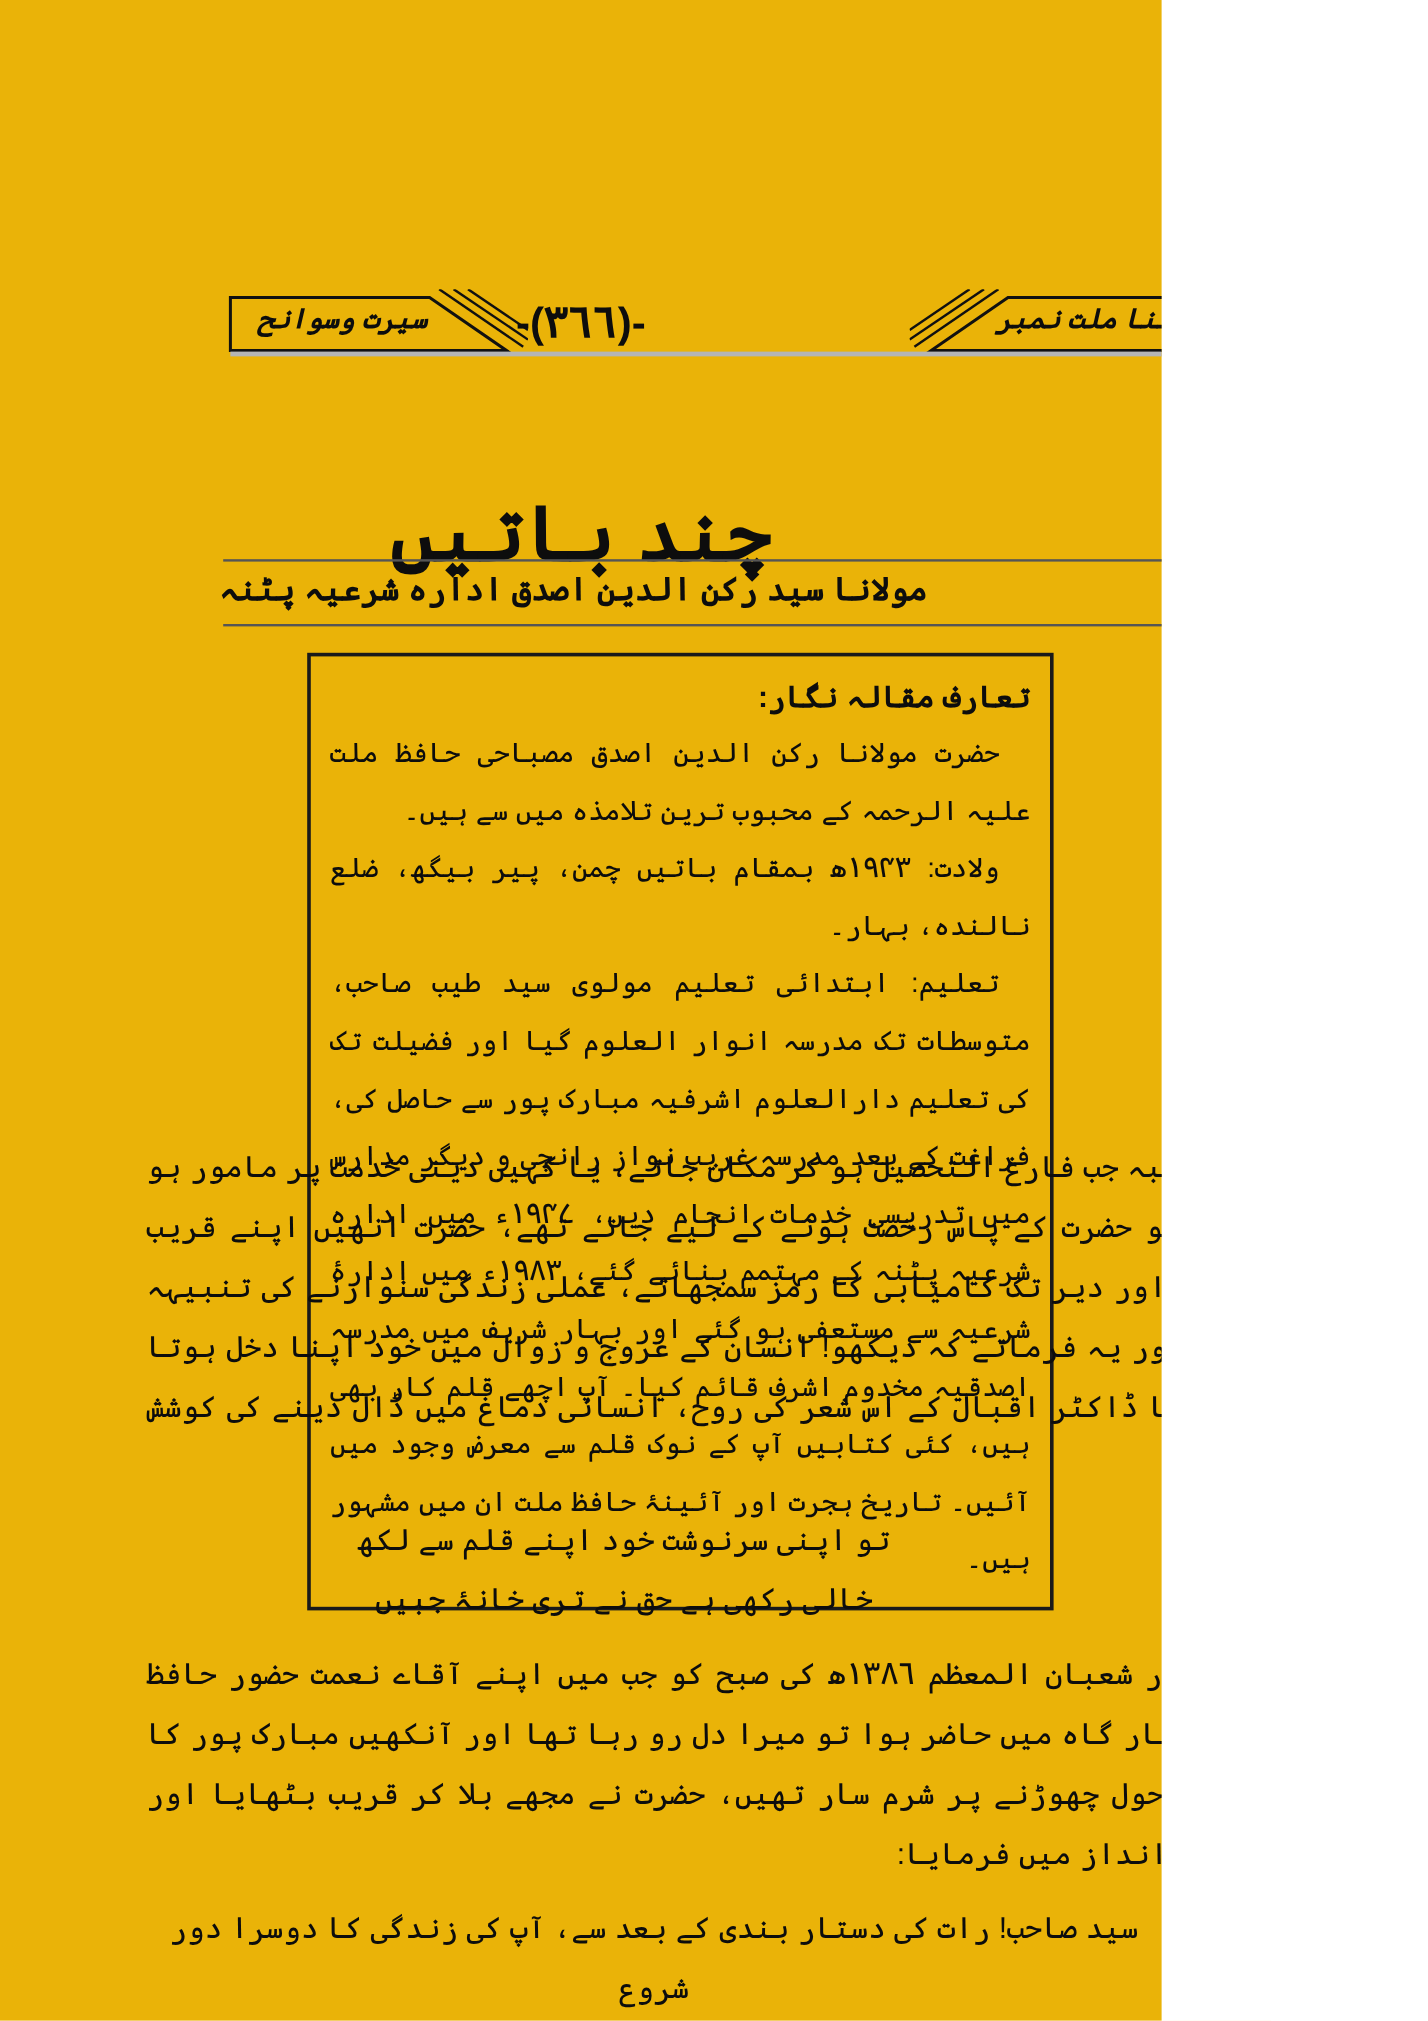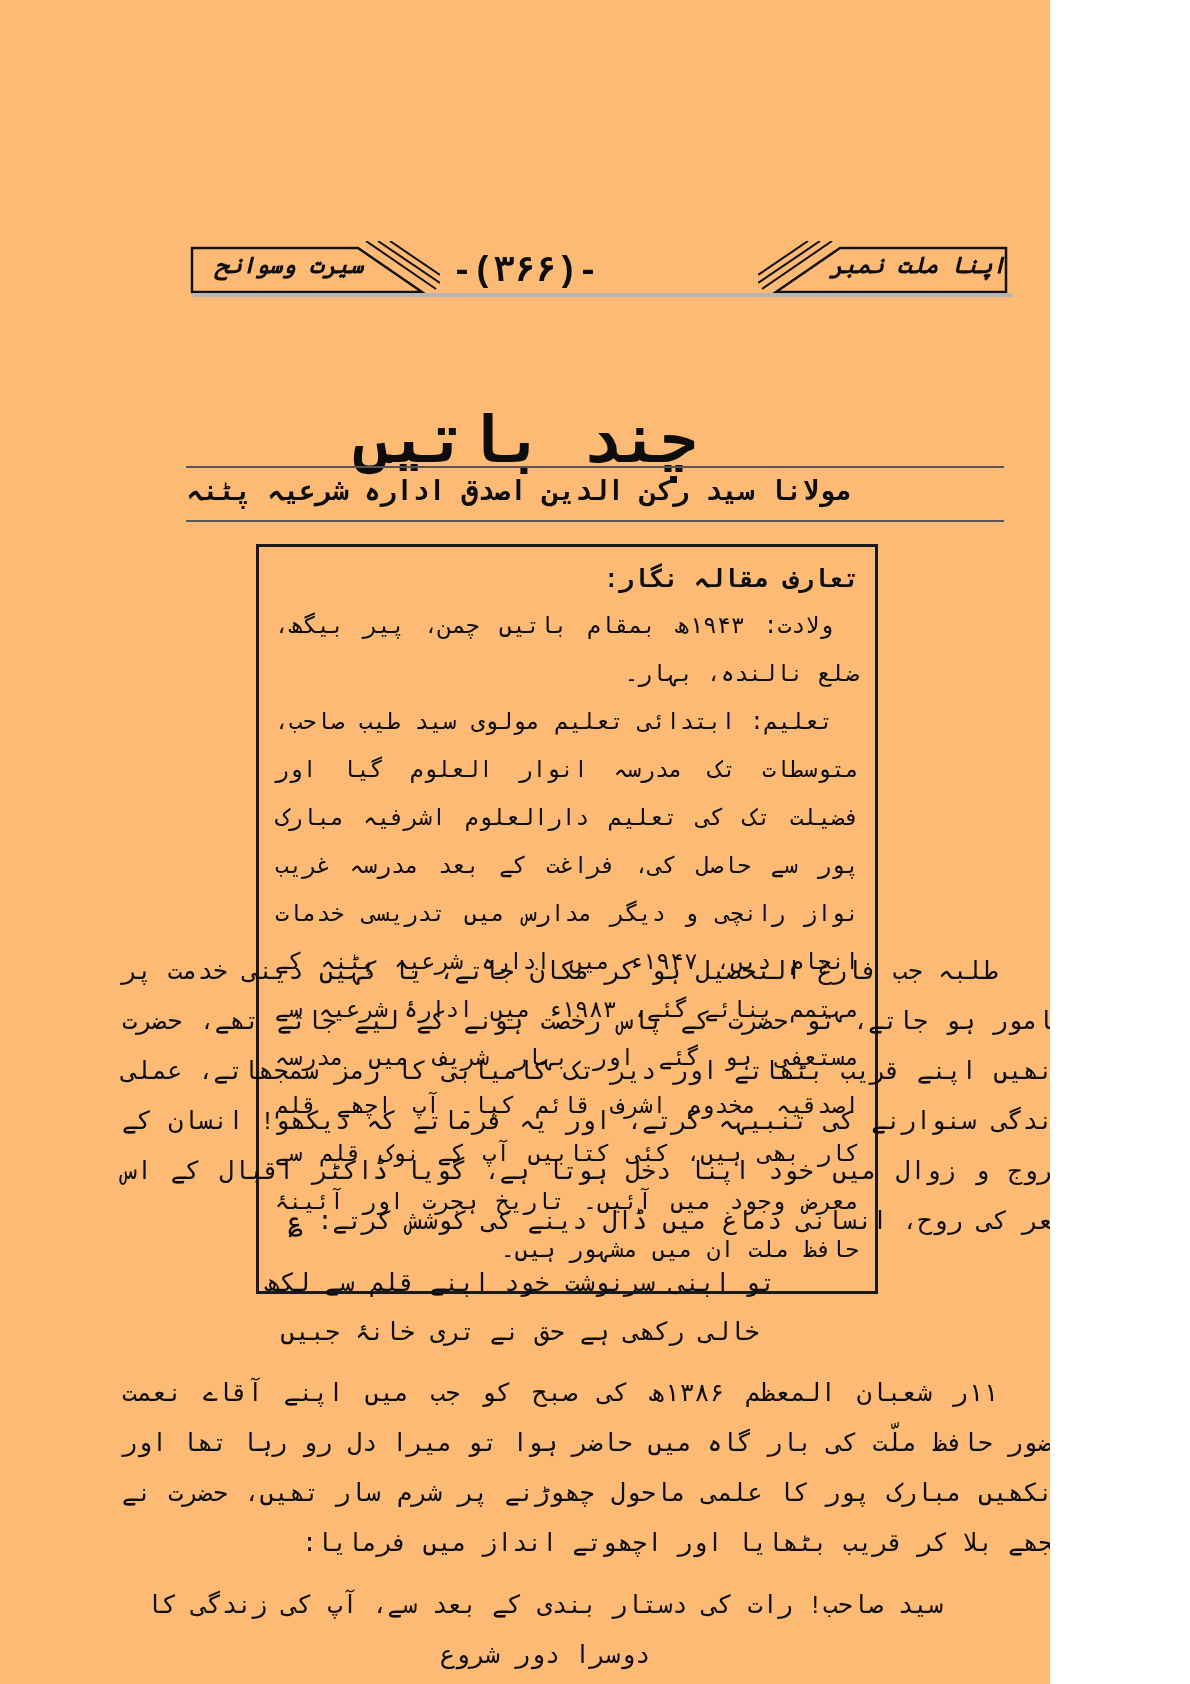--- a/index.html
+++ b/index.html
@@ -1,22 +1,22 @@
 <!DOCTYPE html>
 <html lang="ur"><head>
 <meta charset="utf-8">
 <style>
   html, body { margin: 0; padding: 0; background: #ffffff; }
   .page {
     position: relative;
-    width: 1050px;
+    width: 968px;
     height: 1684px;
-    background: #fdba74;
+    background: #eab308;
     overflow: hidden;
-    font-family: Liberation Mono, monospace;
+    font-family: Liberation Sans, sans-serif;
     color: #0d0d0d;
   }
   
   .orn { position: absolute; top: 241px; }
   .orn svg { display: block; }
   .orn-left  { left: 190px; }
   .orn-right { left: 758px; }
   .hdr-label {
     position: absolute;
     direction: rtl;
@@ -110,20 +110,21 @@
 
   <div class="hdr-shadow"></div>
 
   <h1 class="doc-title">چند باتیں</h1>
   <div class="rule rule-1"></div>
   <div class="byline">مولانا سید رکن الدین اصدق ادارہ شرعیہ پٹنہ</div>
   <div class="rule rule-2"></div>
 
   <div class="intro-box">
     <p class="intro-heading">تعارف مقالہ نگار:</p>
+    <p class="intro-para">حضرت مولانا رکن الدین اصدق مصباحی حافظ ملت علیہ الرحمہ کے محبوب ترین تلامذہ میں سے ہیں۔</p>
     <p class="intro-para">ولادت: ۱۹۴۳ھ بمقام باتیں چمن، پیر بیگھ، ضلع نالندہ، بہار۔</p>
     <p class="intro-para">تعلیم: ابتدائی تعلیم مولوی سید طیب صاحب، متوسطات تک مدرسہ انوار العلوم گیا اور فضیلت تک کی تعلیم دارالعلوم اشرفیہ مبارک پور سے حاصل کی، فراغت کے بعد مدرسہ غریب نواز رانچی و دیگر مدارس میں تدریسی خدمات انجام دیں، ۱۹۴۷ء میں ادارہ شرعیہ پٹنہ کے مہتمم بنائے گئے، ۱۹۸۳ء میں ادارۂ شرعیہ سے مستعفی ہو گئے اور بہار شریف میں مدرسہ اصدقیہ مخدوم اشرف قائم کیا۔ آپ اچھے قلم کار بھی ہیں، کئی کتابیں آپ کے نوک قلم سے معرض وجود میں آئیں۔ تاریخ ہجرت اور آئینۂ حافظ ملت ان میں مشہور ہیں۔</p>
   </div>
 
   <div class="body-text">
     <p class="body-para">طلبہ جب فارغ التحصیل ہو کر مکان جاتے، یا کہیں دینی خدمت پر مامور ہو جاتے، تو حضرت کے پاس رخصت ہونے کے لیے جاتے تھے، حضرت انھیں اپنے قریب بٹھاتے اور دیر تک کامیابی کا رمز سمجھاتے، عملی زندگی سنوارنے کی تنبیہہ کرتے، اور یہ فرماتے کہ دیکھو! انسان کے عروج و زوال میں خود اپنا دخل ہوتا ہے، گویا ڈاکٹر اقبال کے اس شعر کی روح، انسانی دماغ میں ڈال دینے کی کوشش کرتے: ؏</p>
     <div class="verses">
       <div class="verse-line">تو اپنی سرنوشت خود اپنے قلم سے لکھ</div>
       <div class="verse-line">خالی رکھی ہے حق نے تری خانۂ جبیں</div>
     </div>

